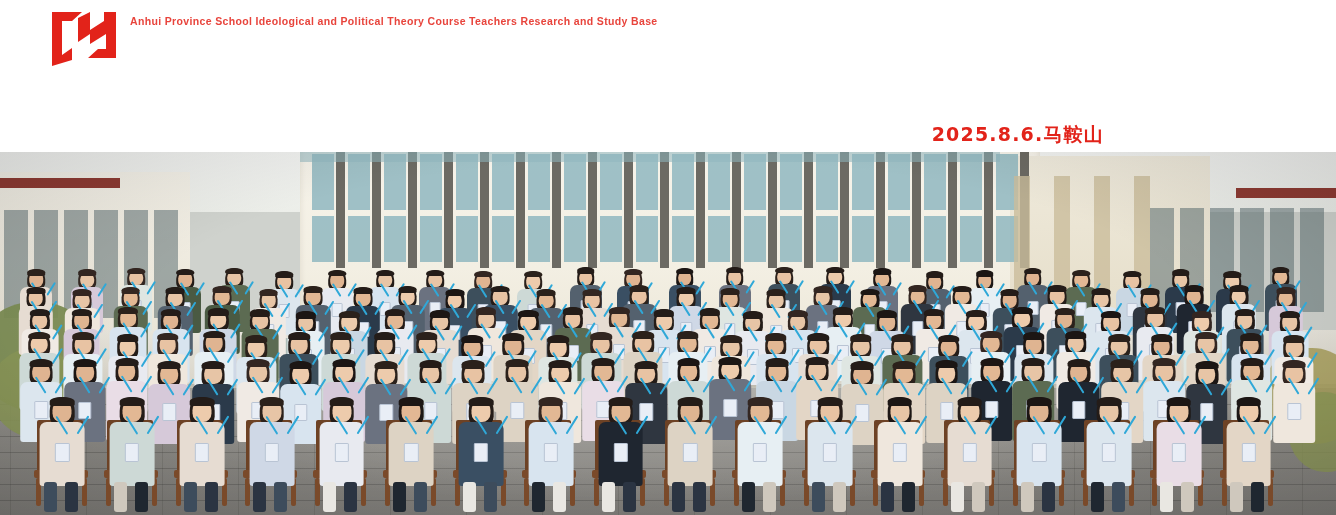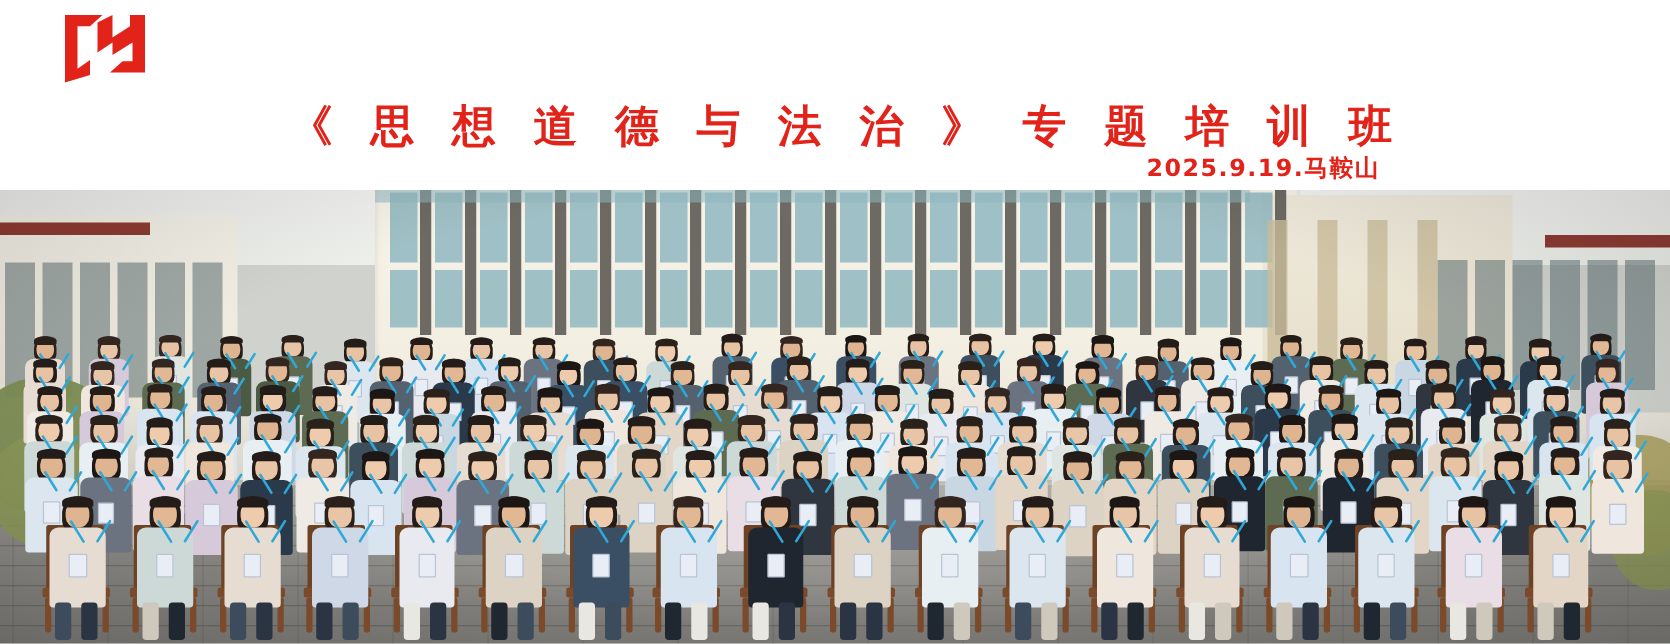--- a/index.html
+++ b/index.html
@@ -90,25 +90,25 @@
 <div class="poster">
 
   <div class="header">
 
     <div class="brand">
       <svg class="brand-logo" viewBox="0 0 72 62">
         <path d="M4 4 L34 4 L24 13 L14 13 L14 47 L24 40 L24 52 L4 58 Z" fill="#E2231A"></path>
         <path d="M30 10 L42 4 L42 22 L56 13 L56 4 L68 4 L68 50 L40 50 L50 41 L58 41 L58 26 L42 36 L42 26 L30 34 Z" fill="#E2231A"></path>
       </svg>
       <div class="brand-text">
+        <div class="brand-en">Anhui Province School Ideological and Political Theory Course Teachers Research and Study Base</div>
       </div>
     </div>
 
-    <div class="main-title">《 思 想 道 德 与 法 治 》 专 题 培 训 班</div>
-    <div class="date-line">2025.9.19.马鞍山</div>
+    <div class="date-line">2025.8.6.马鞍山</div>
   </div>
 
   <div class="photo">
     <div class="sky"></div>
 
     <div class="bldg-left"></div>
     <div class="roof-red-l"></div>
     <div class="bldg-main"></div>
     <div class="bldg-right"></div>
     <div class="roof-red-r"></div>

